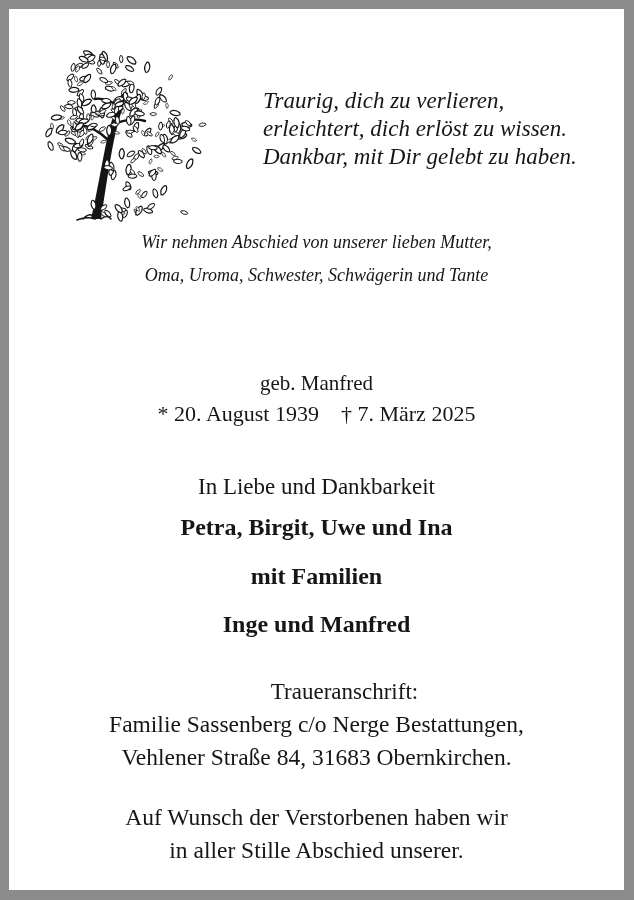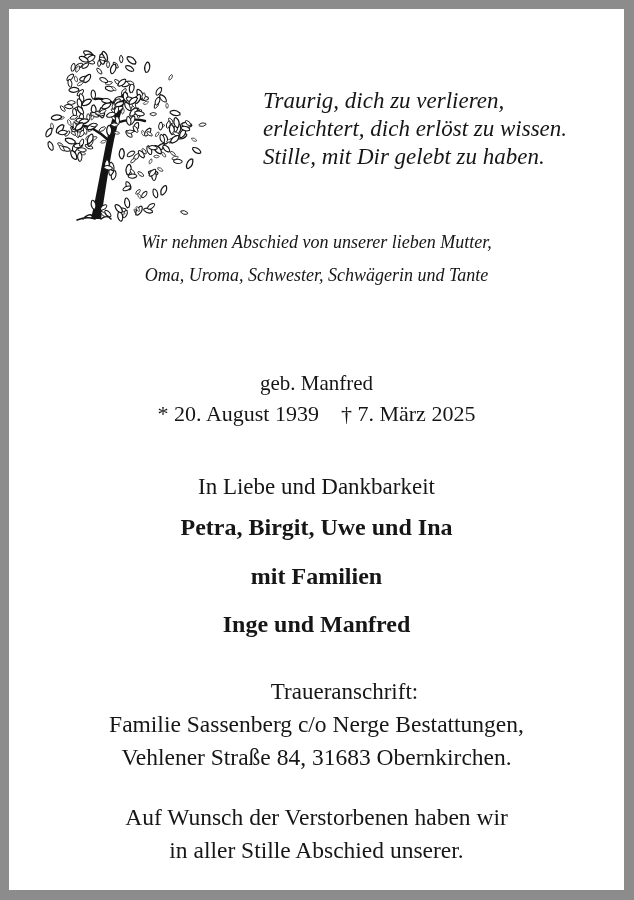--- a/index.html
+++ b/index.html
@@ -288,21 +288,21 @@
           <use href="#leaf" transform="translate(108.4 173.3) rotate(345) scale(1.10)"></use>
           <use href="#leaf" transform="translate(96.8 179.7) rotate(321) scale(1.35)"></use>
           <use href="#leaf" transform="translate(141.9 176.0) rotate(37) scale(0.97)"></use>
           <use href="#leaf" transform="translate(97.6 171.5) rotate(76) scale(0.73)"></use>
         </g>
     </svg>
 
     <div class="epigraph">
       <div>Traurig, dich zu verlieren,</div>
       <div>erleichtert, dich erlöst zu wissen.</div>
-      <div>Stille, mit Dir gelebt zu haben.</div>
+      <div>Dankbar, mit Dir gelebt zu haben.</div>
     </div>
 
     <div class="abs announcement">
       <div>Wir nehmen Abschied von unserer lieben Mutter,</div>
       <div>Oma, Uroma, Schwester, Schwägerin und Tante</div>
     </div>
 
     <div class="abs maiden">geb. Manfred</div>
 
     <div class="abs dates">

